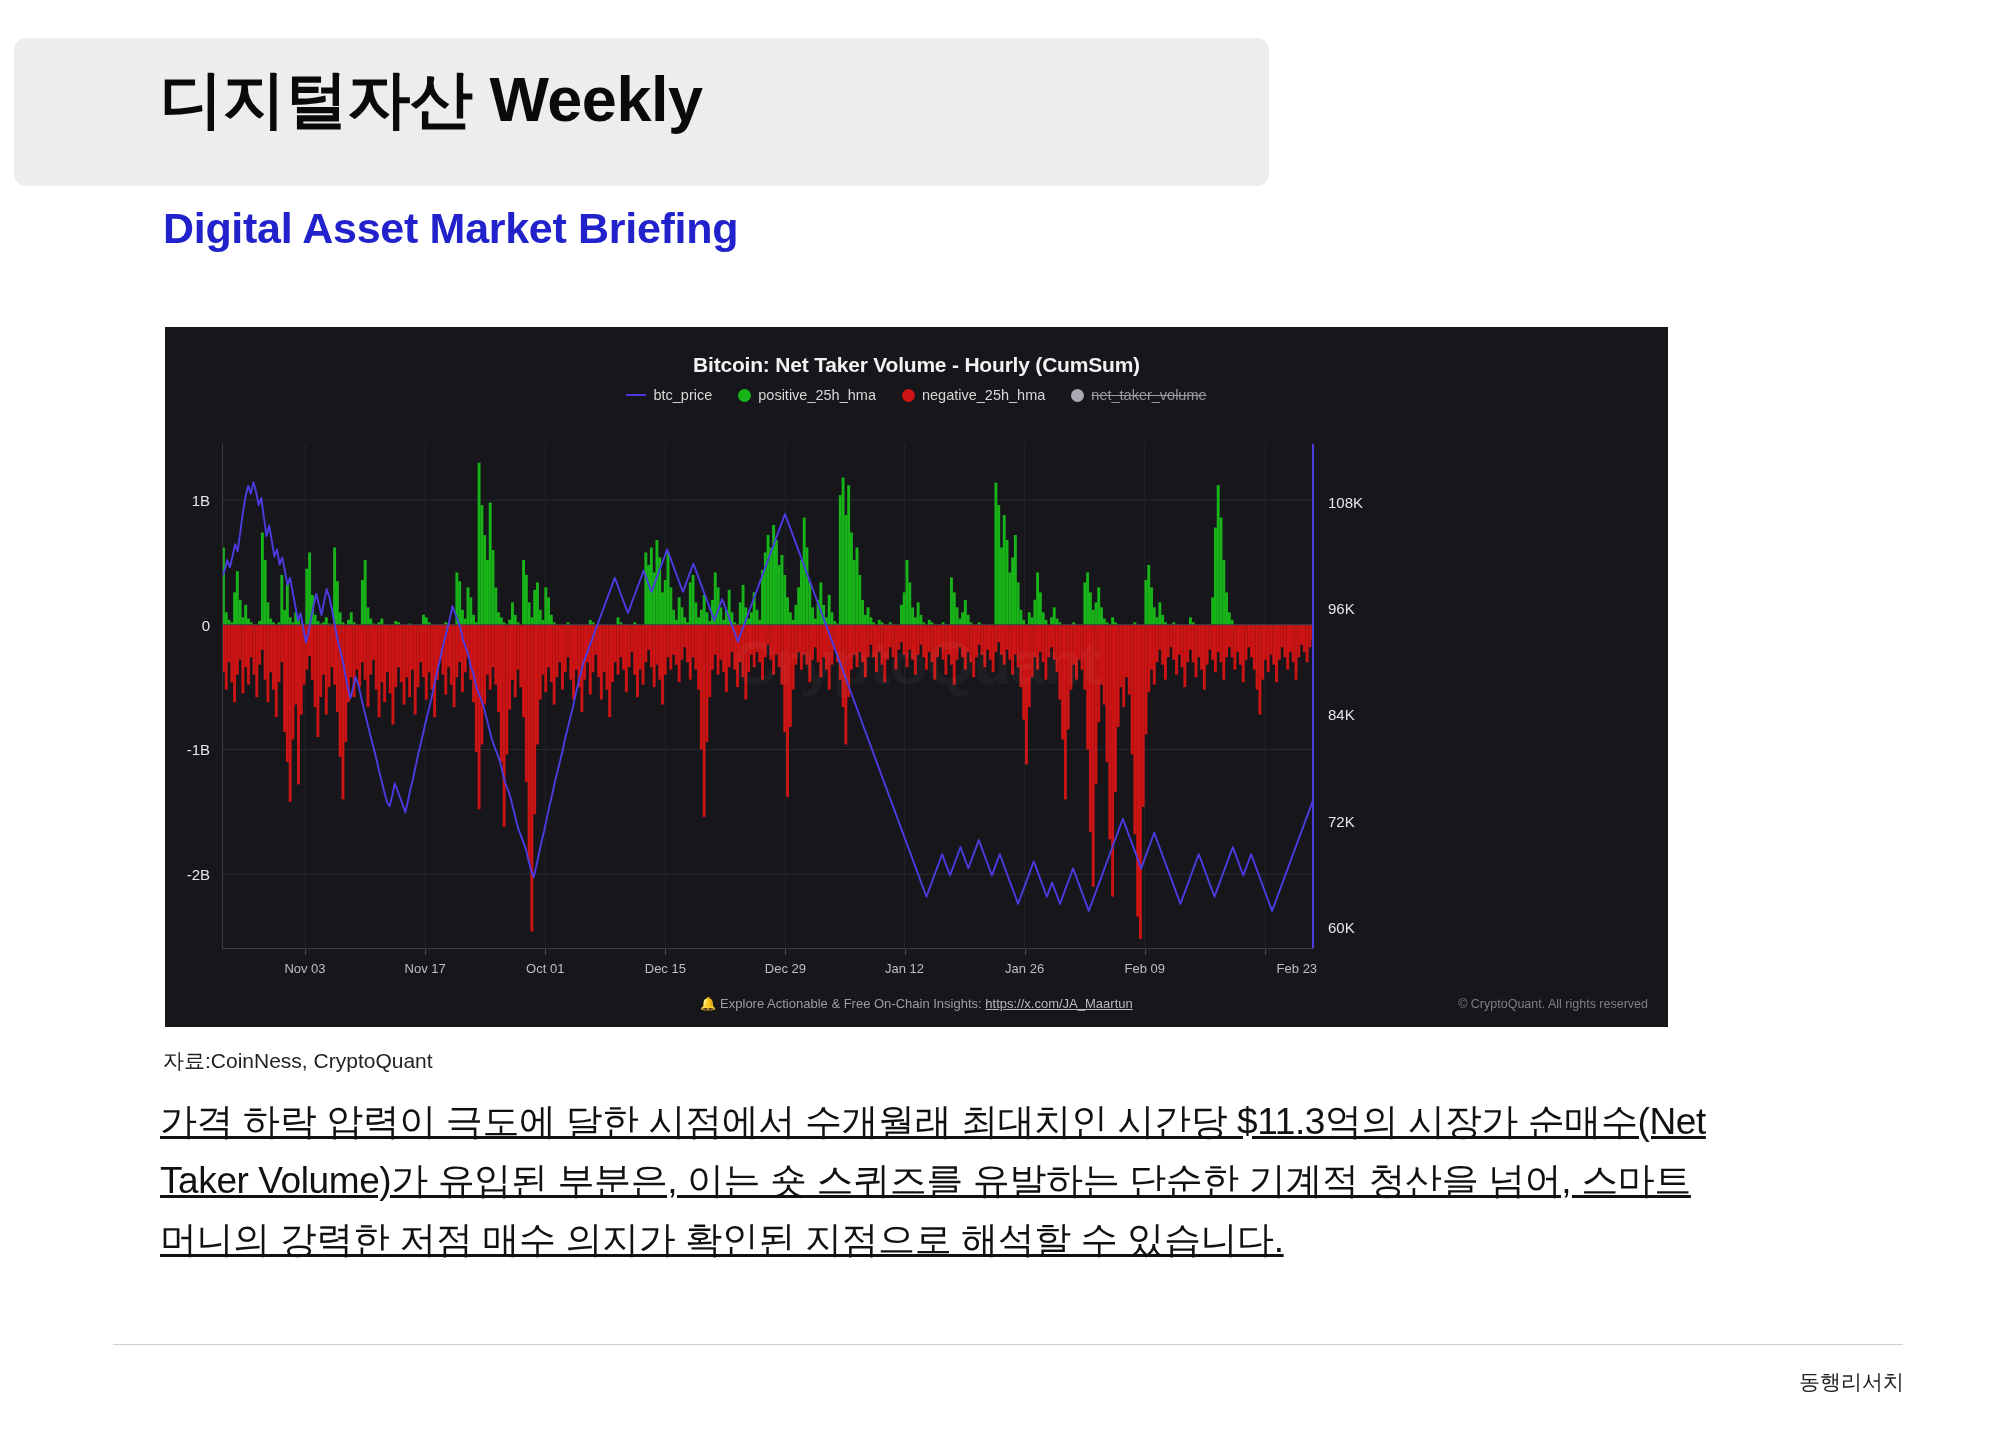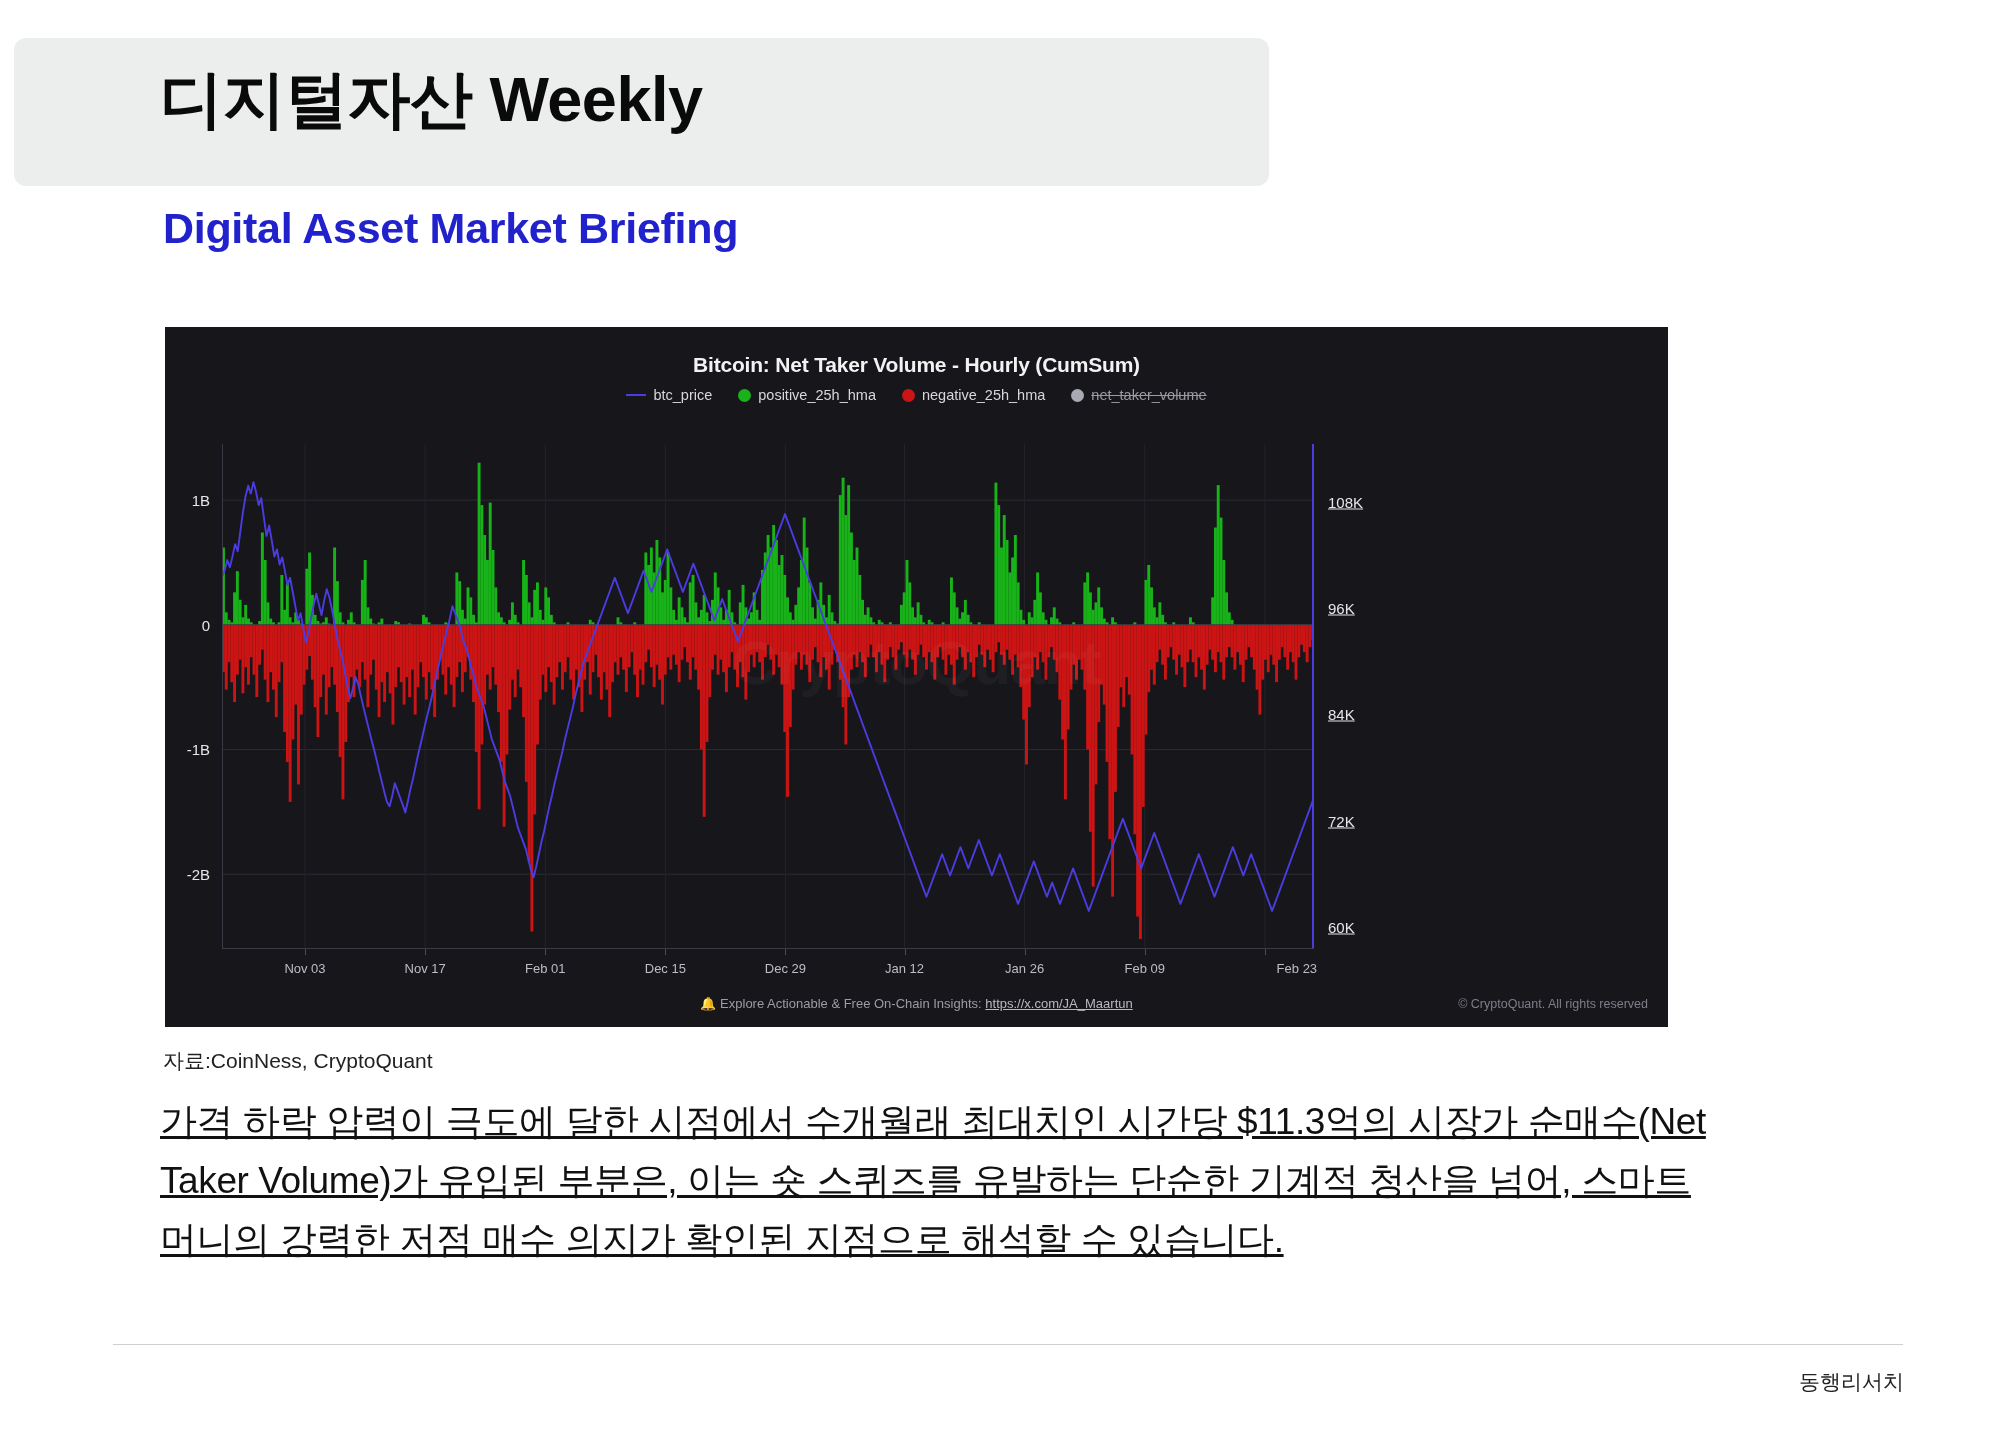--- a/index.html
+++ b/index.html
@@ -70,21 +70,21 @@
   }
   #plot .axis-bottom {
     position:absolute; left:0; right:0; bottom:0; height:1px; background:#3a3a44;
   }
   .ytick-l {
     position:absolute; color:#e6e6ea; font-size:15px; text-align:right;
     white-space:nowrap; transform:translateY(-50%);
   }
   .ytick-r {
     position:absolute; color:#e6e6ea; font-size:15px; text-align:left;
-    white-space:nowrap; transform:translateY(-50%);text-decoration:underline;
+    white-space:nowrap; transform:translateY(-50%);
   }
   .xtick {
     position:absolute; color:#bdbdc6; font-size:13px;
     white-space:nowrap; transform:translateX(-50%);
   }
   .xtick-mark {
     position:absolute; width:1px; height:6px; background:#4a4a54;
   }
   #watermark {
     position:absolute; left:50%; top:300px; transform:translateX(-50%);
@@ -843,21 +843,21 @@
       <div class="ytick-r" style="left: 1163px; top: 174.588px;">108K</div>
       <div class="ytick-r" style="left: 1163px; top: 280.904px;">96K</div>
       <div class="ytick-r" style="left: 1163px; top: 387.219px;">84K</div>
       <div class="ytick-r" style="left: 1163px; top: 493.535px;">72K</div>
       <div class="ytick-r" style="left: 1163px; top: 599.851px;">60K</div>
       <div class="xtick-mark" style="left: 139.992px; top: 622px;"></div>
       <div class="xtick" style="left: 139.992px; top: 634px;">Nov 03</div>
       <div class="xtick-mark" style="left: 260.112px; top: 622px;"></div>
       <div class="xtick" style="left: 260.112px; top: 634px;">Nov 17</div>
       <div class="xtick-mark" style="left: 380.232px; top: 622px;"></div>
-      <div class="xtick" style="left: 380.232px; top: 634px;">Feb 01</div>
+      <div class="xtick" style="left: 380.232px; top: 634px;">Oct 01</div>
       <div class="xtick-mark" style="left: 500.352px; top: 622px;"></div>
       <div class="xtick" style="left: 500.352px; top: 634px;">Dec 15</div>
       <div class="xtick-mark" style="left: 620.472px; top: 622px;"></div>
       <div class="xtick" style="left: 620.472px; top: 634px;">Dec 29</div>
       <div class="xtick-mark" style="left: 739.5px; top: 622px;"></div>
       <div class="xtick" style="left: 739.5px; top: 634px;">Jan 12</div>
       <div class="xtick-mark" style="left: 859.62px; top: 622px;"></div>
       <div class="xtick" style="left: 859.62px; top: 634px;">Jan 26</div>
       <div class="xtick-mark" style="left: 979.74px; top: 622px;"></div>
       <div class="xtick" style="left: 979.74px; top: 634px;">Feb 09</div>

